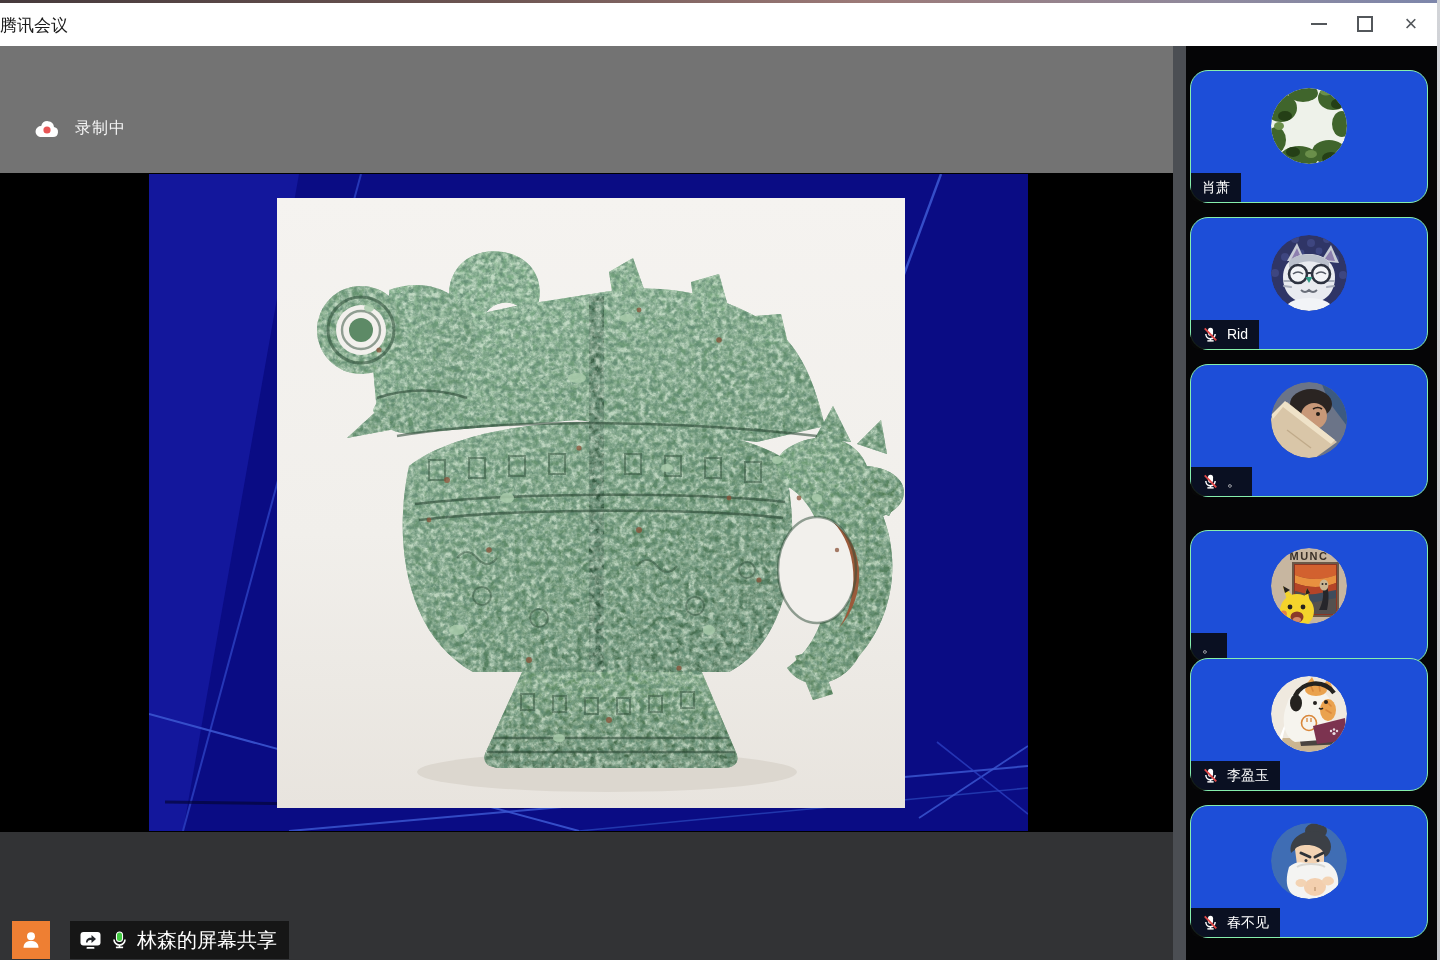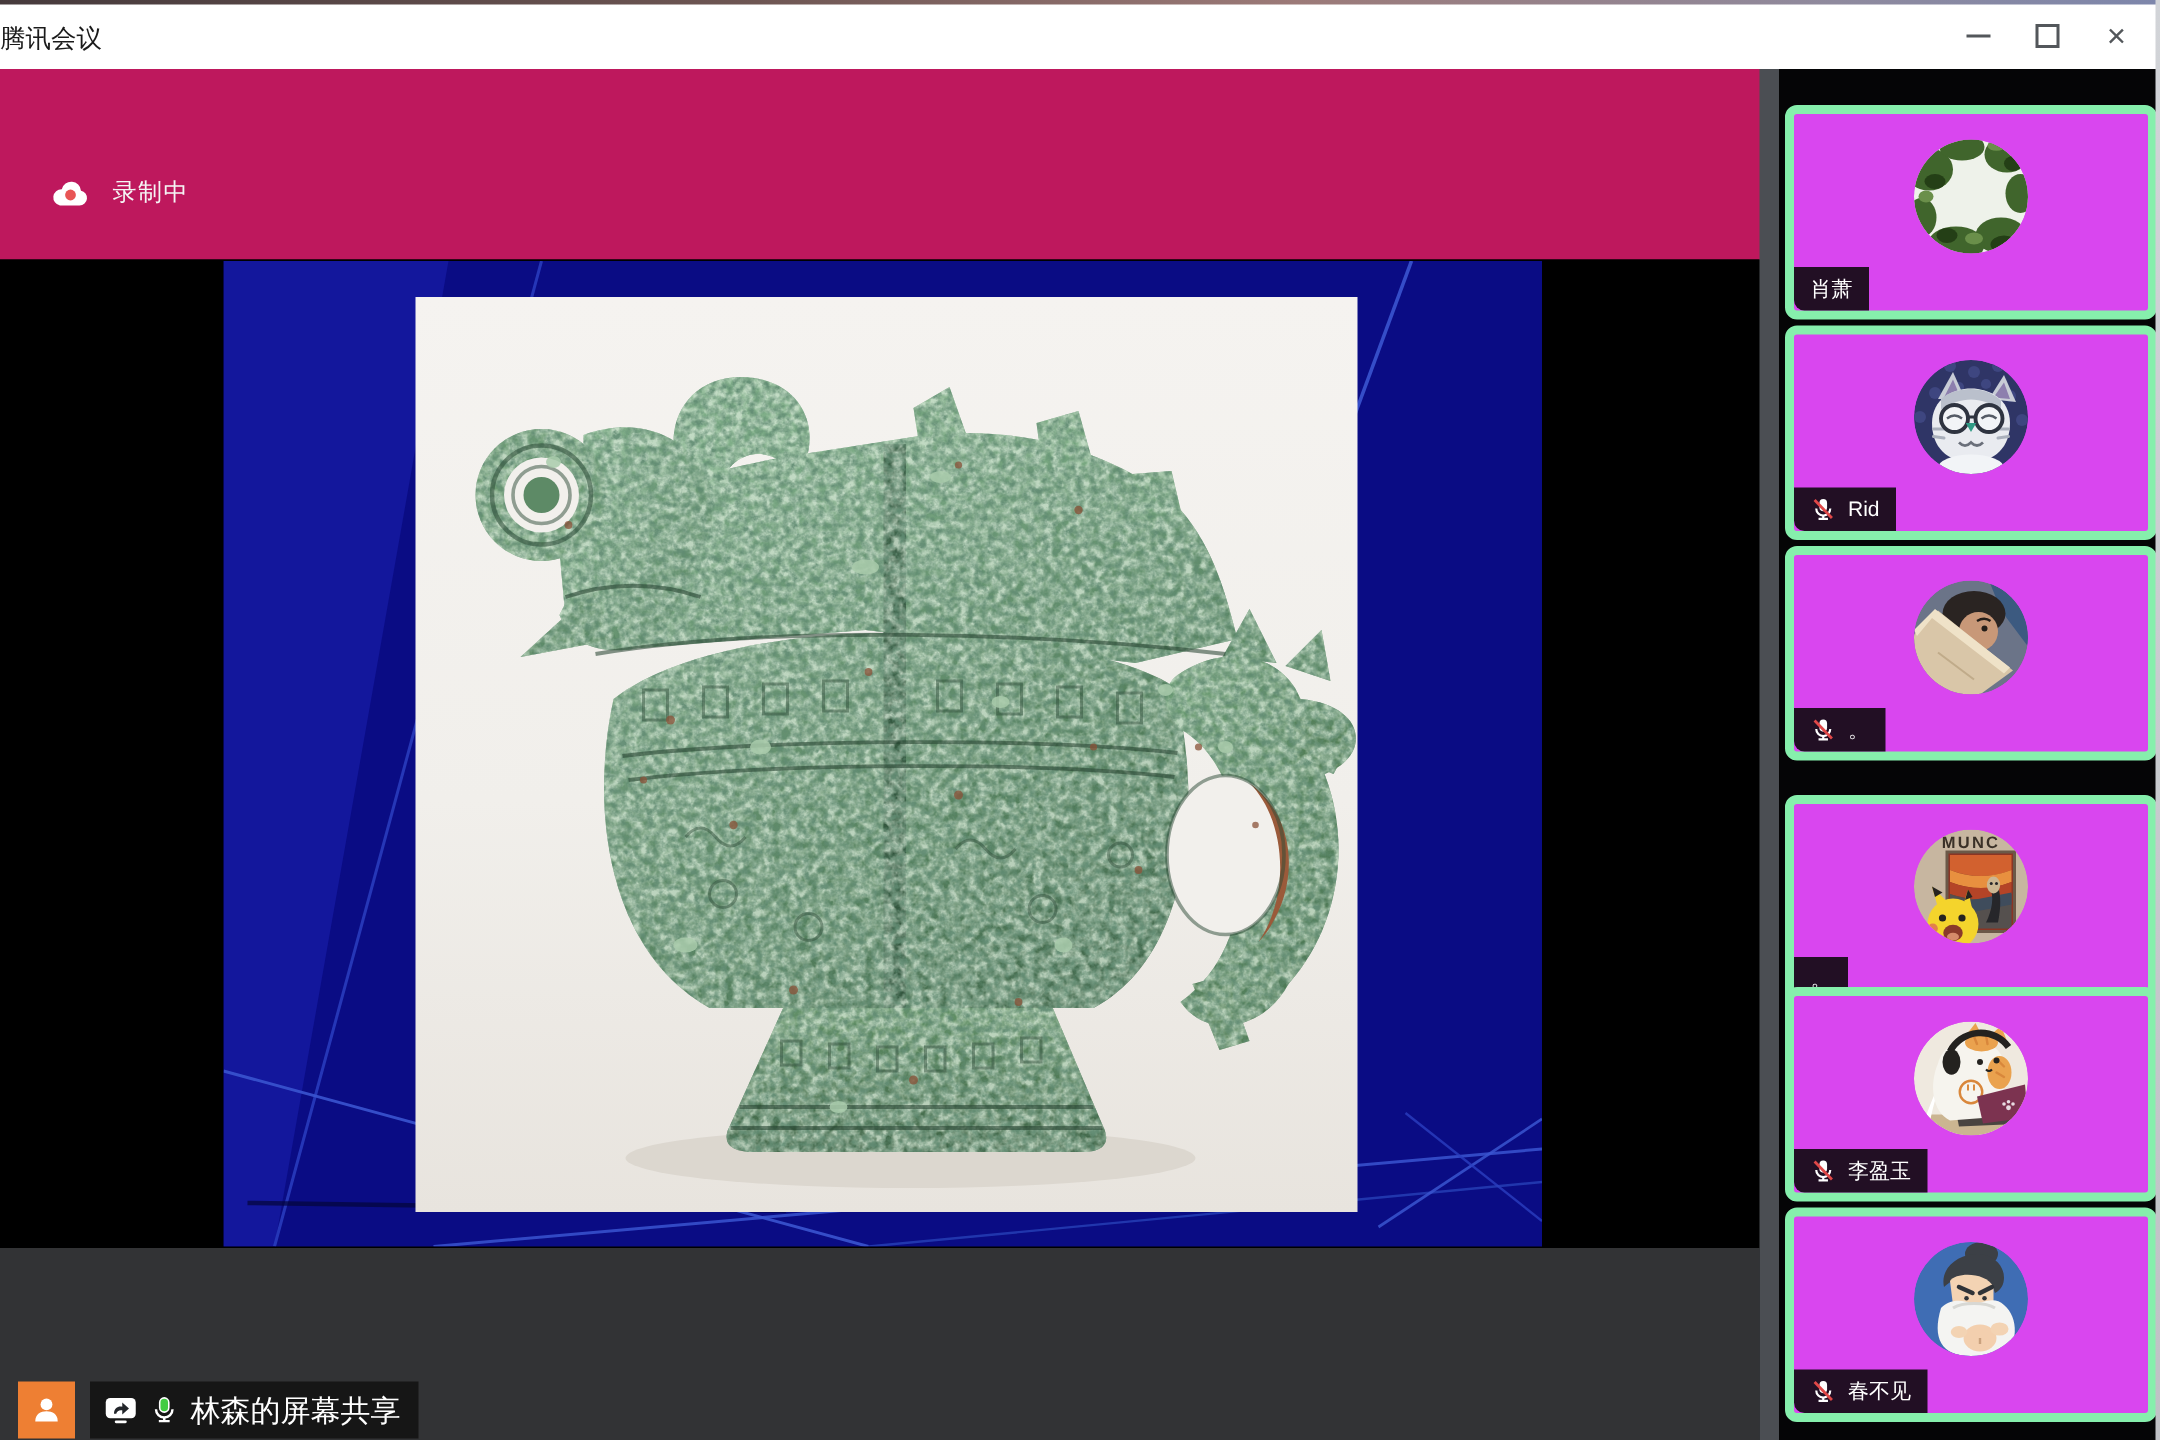--- a/index.html
+++ b/index.html
@@ -14,41 +14,41 @@
   .titlebar{position:absolute;top:0;left:0;width:100%;height:46px;background:#ffffff;z-index:10}
   .title{position:absolute;left:0;right:0;top:0;height:46px;line-height:52px;
     font-size:17px;color:#1a1a1a}
   .win-controls{position:absolute;right:6px;top:2px;height:44px;display:flex;align-items:center}
   .wc{width:46px;height:40px;background:none;border:none;display:flex;align-items:center;
     justify-content:center;cursor:pointer;padding:0}
   .ic-min{width:16px;height:2px;background:#53575b}
   .ic-max{width:12px;height:12px;border:2px solid #53575b}
   .ic-close{font-size:22px;color:#53575b;line-height:1;font-weight:400}
   
-  .toolbar{position:absolute;top:46px;left:0;width:1296px;height:127px;background:#be185d}
+  .toolbar{position:absolute;top:46px;left:0;width:1296px;height:127px;background:#737373}
   .rec{position:absolute;left:34px;top:69px;height:26px;display:flex;align-items:center;gap:15px;cursor:pointer}
   .rec-label{color:#f5f5f5;font-size:16px;letter-spacing:1px}
   
   .stage{position:absolute;top:173px;left:0;width:1173px;height:659px;background:#000}
   .slide{position:absolute;left:149px;top:1px;width:879px;height:657px;background:#0a0c84;overflow:hidden}
   .slide-deco{position:absolute;left:0;top:0;width:879px;height:657px}
   .photo{position:absolute;left:128px;top:24px;width:628px;height:610px;
     background:linear-gradient(180deg,#f5f3f0 0%,#f1efeb 55%,#e8e4de 100%)}
   .photo svg{position:absolute;left:0;top:0;width:628px;height:610px}
   
   .bottom-strip{position:absolute;top:832px;left:0;width:1173px;height:128px;background:#323335}
   .share-pill{position:absolute;left:12px;top:921px;height:38px;display:flex;z-index:6;cursor:pointer}
   .presenter-box{width:38px;height:38px;background:#ee7f33;display:flex;align-items:center;justify-content:center}
-  .share-label{background:#161616;display:flex;align-items:center;gap:8px;padding:0 12px 0 9px;margin-left:10px}
+  .share-label{background:#161616;display:flex;align-items:center;gap:8px;padding:0 12px 0 9px;margin-left:20px}
   .share-text{color:#ffffff;font-size:20px;white-space:nowrap}
   
   .divider{position:absolute;left:1173px;top:46px;width:13px;height:914px;background:#4b4e53;cursor:col-resize;z-index:5}
   .sidebar{position:absolute;left:1186px;top:46px;width:254px;height:914px;background:#050506}
-  .tile{position:absolute;left:4px;width:236px;height:131px;background:#d946ef;
-    border:6px solid #86efac;border-radius:8px;cursor:pointer}
+  .tile{position:absolute;left:4px;width:236px;height:131px;background:#1d4ed8;
+    border:1px solid #86efac;border-radius:18px;cursor:pointer}
   .t1{top:24px}.t2{top:171px}.t3{top:318px}.t4{top:484px}.t5{top:612px}.t6{top:759px}
   .avatar{position:absolute;left:50%;top:17px;transform:translateX(-50%);width:76px;height:76px;
     border-radius:50%;overflow:hidden}
   .name-tag{position:absolute;left:0;bottom:0;background:rgba(8,8,8,0.88);display:flex;align-items:center;
     gap:8px;padding:6px 11px;color:#fff;font-size:14px;border-bottom-left-radius:7px;line-height:1.2}
   .mic{width:17px;height:17px;flex:0 0 auto}
   .right-edge{position:absolute;right:0;top:0;width:3px;height:100%;z-index:30;
     background:linear-gradient(180deg,#d2d4d8 0%,#bfc1c5 100%)}
   .hidden-defs{position:absolute;width:0;height:0;overflow:hidden}
 </style>

